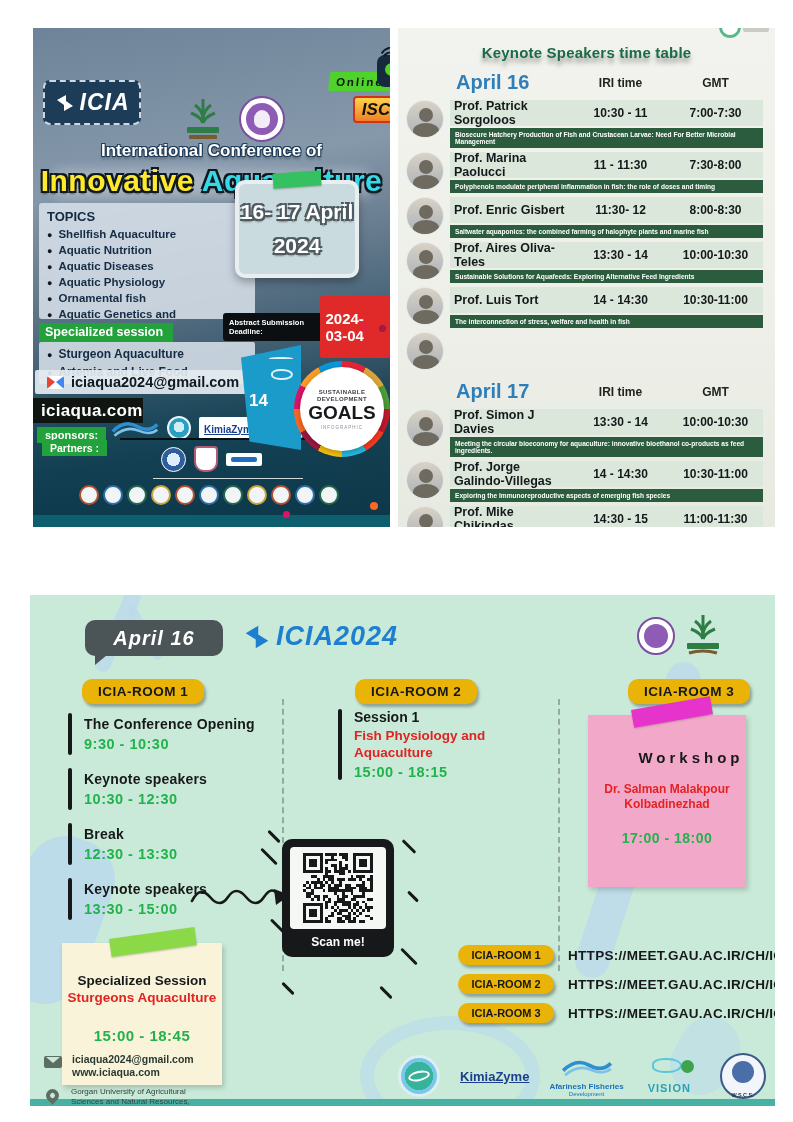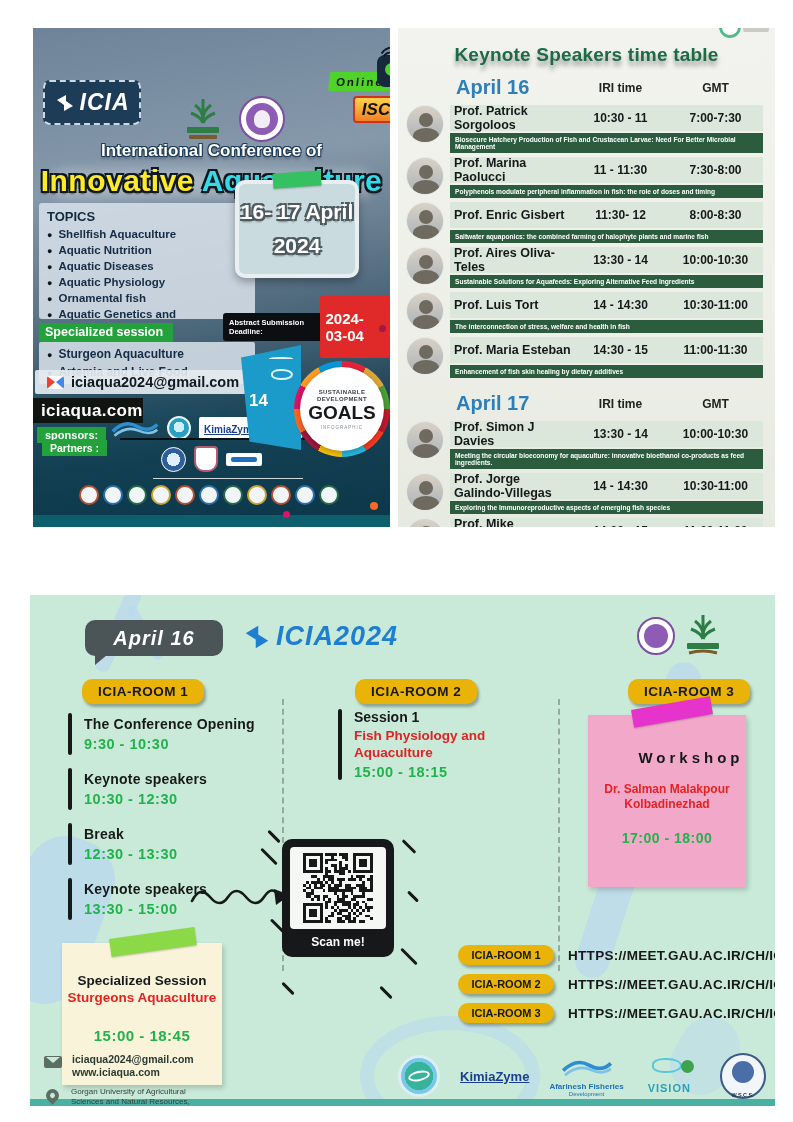--- a/index.html
+++ b/index.html
@@ -137,21 +137,21 @@
   .sdg .d2 { right:4px; top:2px; width:7px; height:7px; background:#a21942; }
   .sdg .d3 { right:12px; bottom:8px; width:8px; height:8px; background:#fd6925; }
   .sdg .d4 { left:70px; bottom:0px; width:7px; height:7px; background:#dd1367; }
 
   
   .timetable { position:absolute; left:398px; top:28px; width:377px; height:499px;
     background:linear-gradient(180deg,#f2f3ee 0%,#edefe8 60%,#e7eae1 100%); overflow:hidden; }
   .tt-corner { position:absolute; right:34px; top:-12px; width:22px; height:22px; border-radius:50%;
     border:3px solid #57b98a; background:#fff; }
   .tt-corner2 { position:absolute; right:6px; top:-6px; width:26px; height:10px; background:#c9ccc5; border-radius:2px; }
-  .tt-title { margin-top:16px; text-align:center; font-size:19px; font-weight:900; color:#1c6b45;
+  .tt-title { margin-top:16px; text-align:center; font-size:15px; font-weight:900; color:#1c6b45;
     text-shadow:0 5px 4px rgba(90,95,90,.55); letter-spacing:.2px; }
   .tt-section-head { display:flex; align-items:center; margin:10px 12px 6px 14px; }
   .tt-section-head .sp { width:44px; }
   .tt-date { flex:1; font-size:20px; font-weight:900; color:#2e7eb8; }
   .tt-col { width:95px; text-align:center; font-size:12px; font-weight:bold; color:#20241f; }
   .tt-rows { margin:0 12px 0 6px; }
   .tt-entry { display:flex; }
   .tt-avatar { width:38px; height:38px; border-radius:50%; margin:0px 6px 0 2px; position:relative; overflow:hidden;
     background:linear-gradient(180deg,#d9d2c6 0%,#aab2b8 100%); border:1px solid #e6e9e4; flex:none; }
   .tt-avatar::before { content:""; position:absolute; left:12px; top:7px; width:14px; height:14px; border-radius:50%; background:#6f6a60; }
@@ -487,28 +487,20 @@
               <span class="tt-name">Prof. Luis Tort</span>
               <span class="tt-iri">14 - 14:30</span>
               <span class="tt-gmt">10:30-11:00</span>
             </div>
             <div class="tt-topic">The interconnection of stress, welfare and health in fish</div>
           </div>
         </div>
 
         <div class="tt-entry">
           <div class="tt-avatar"></div>
-          <div class="tt-main">
-            <div class="tt-bar">
-              <span class="tt-name">Prof. Maria Esteban</span>
-              <span class="tt-iri">14:30 - 15</span>
-              <span class="tt-gmt">11:00-11:30</span>
-            </div>
-            <div class="tt-topic">Enhancement of fish skin healing by dietary additives</div>
-          </div>
         </div>
       </div>
 
     <div class="tt-section-head">
       <span class="sp"></span>
       <span class="tt-date">April 17</span>
       <span class="tt-col">IRI time</span>
       <span class="tt-col">GMT</span>
     </div>
     <div class="tt-rows">

